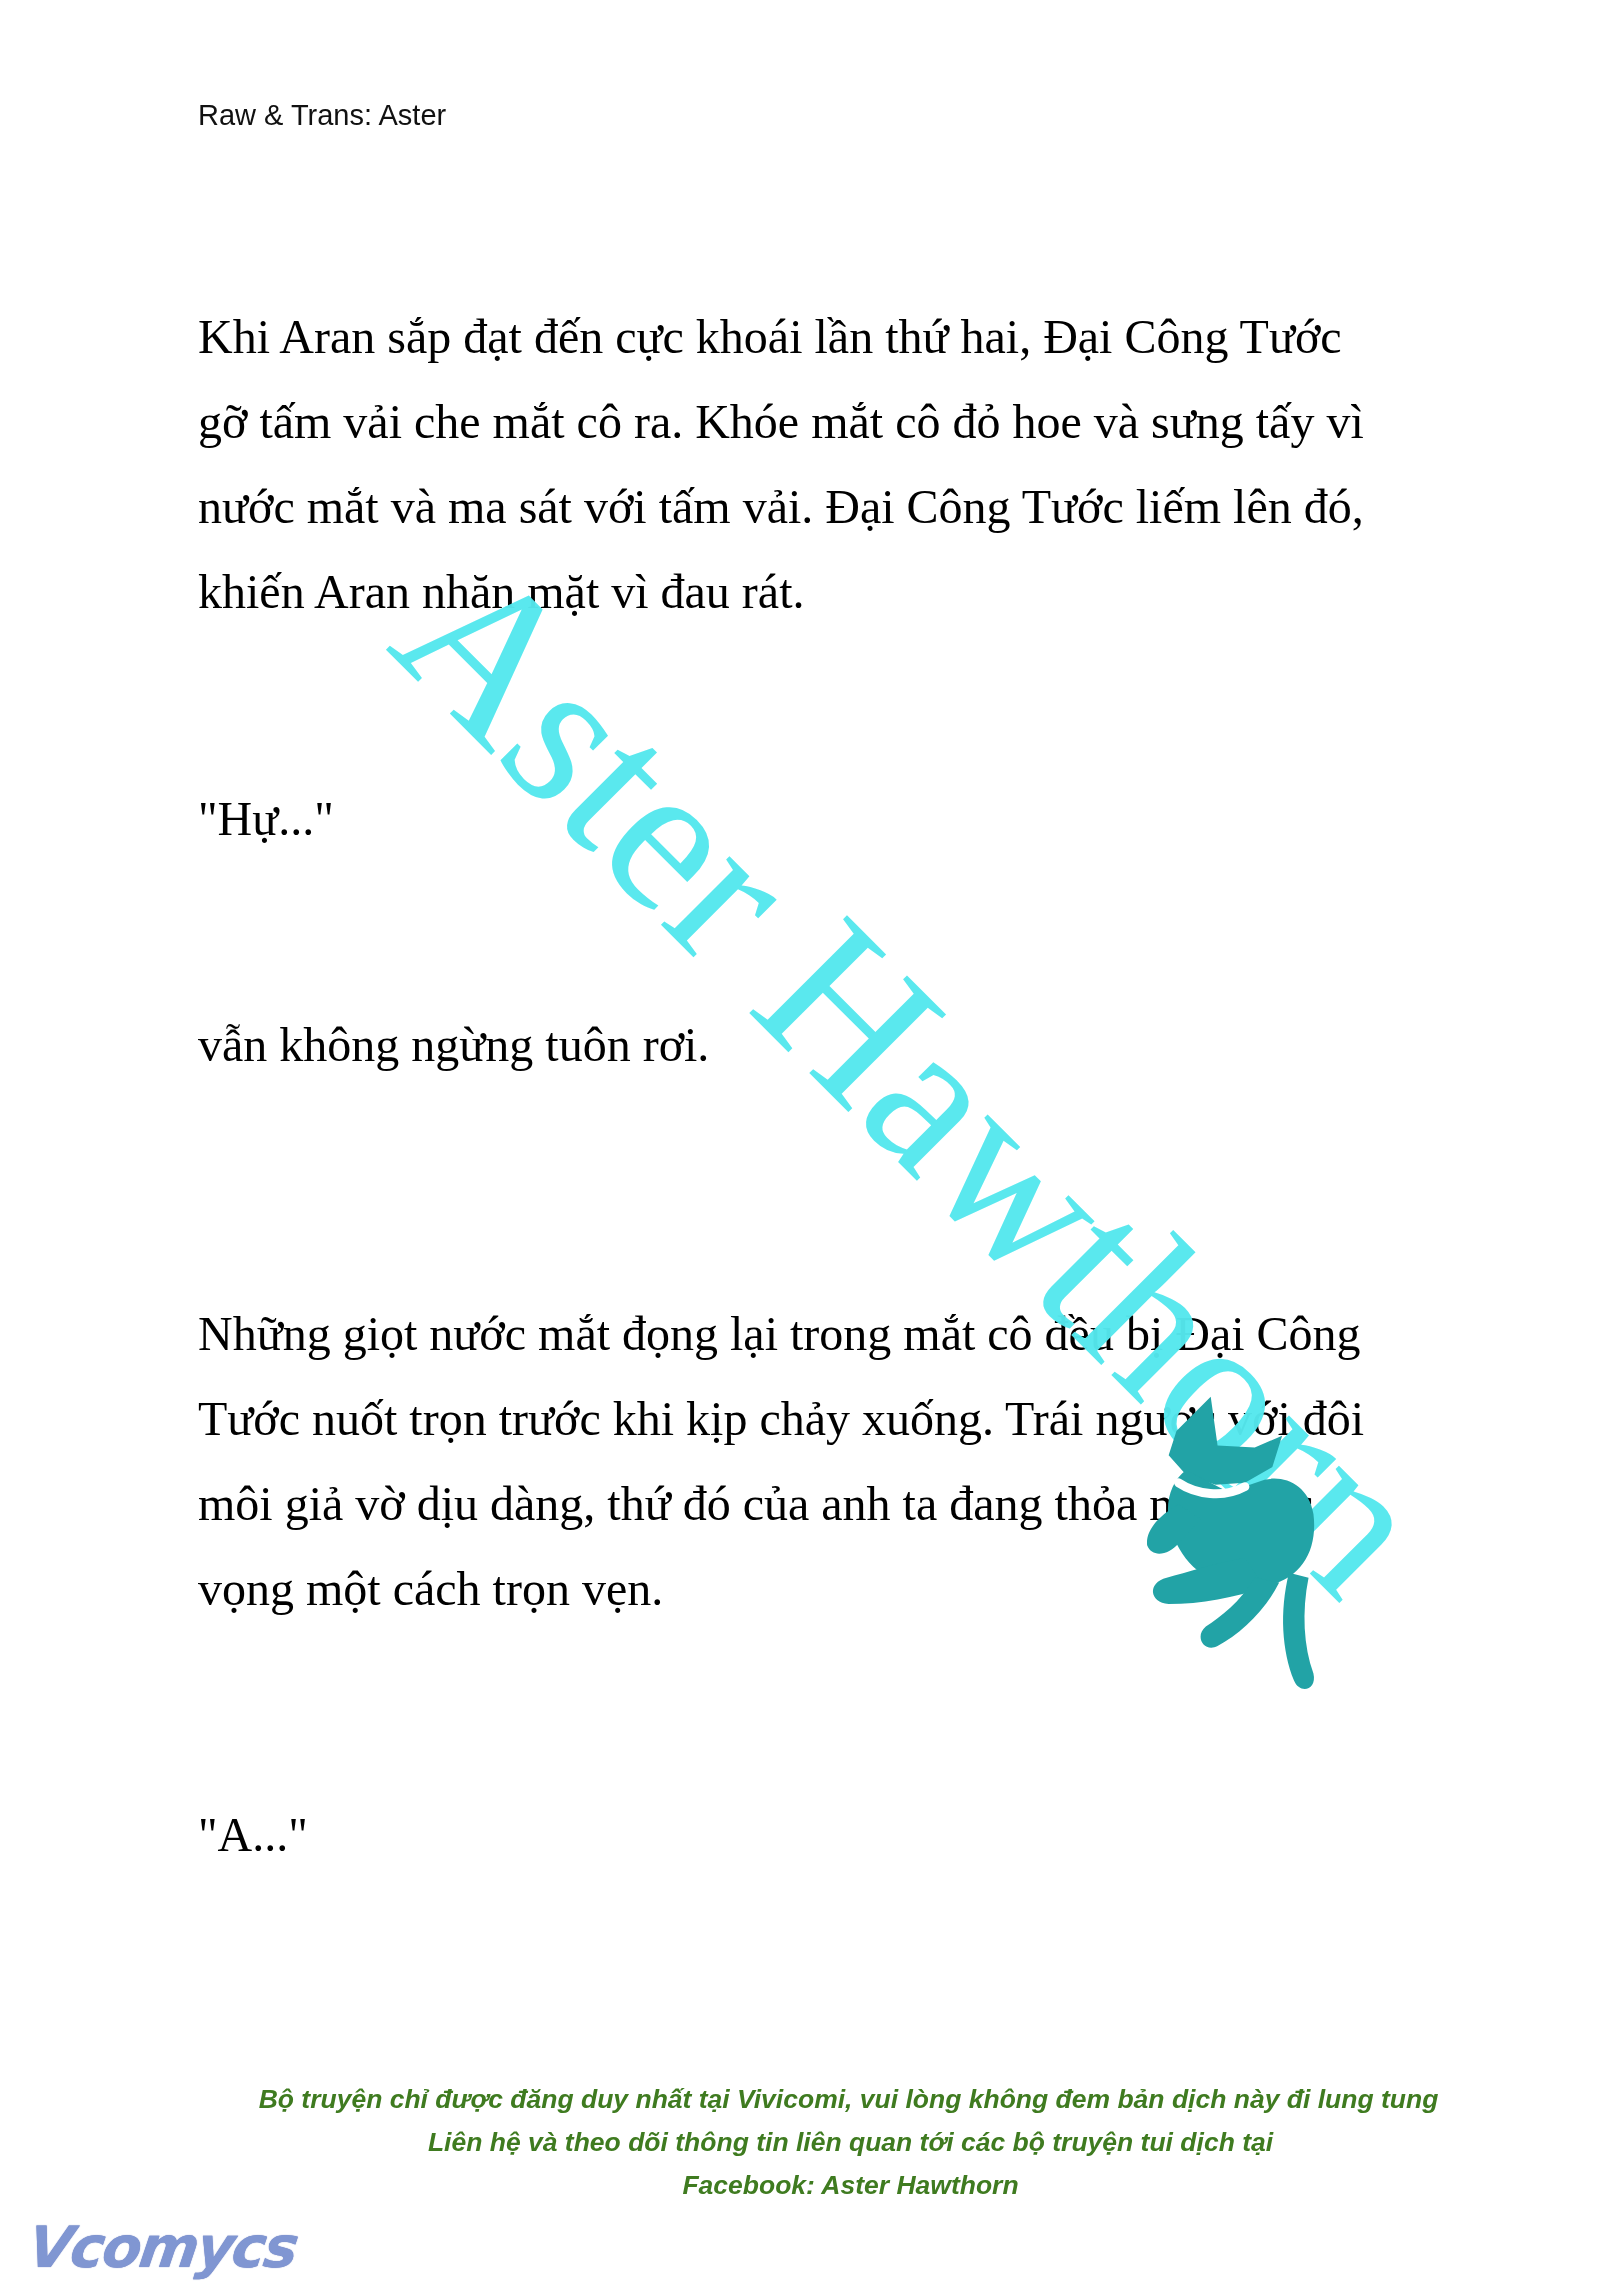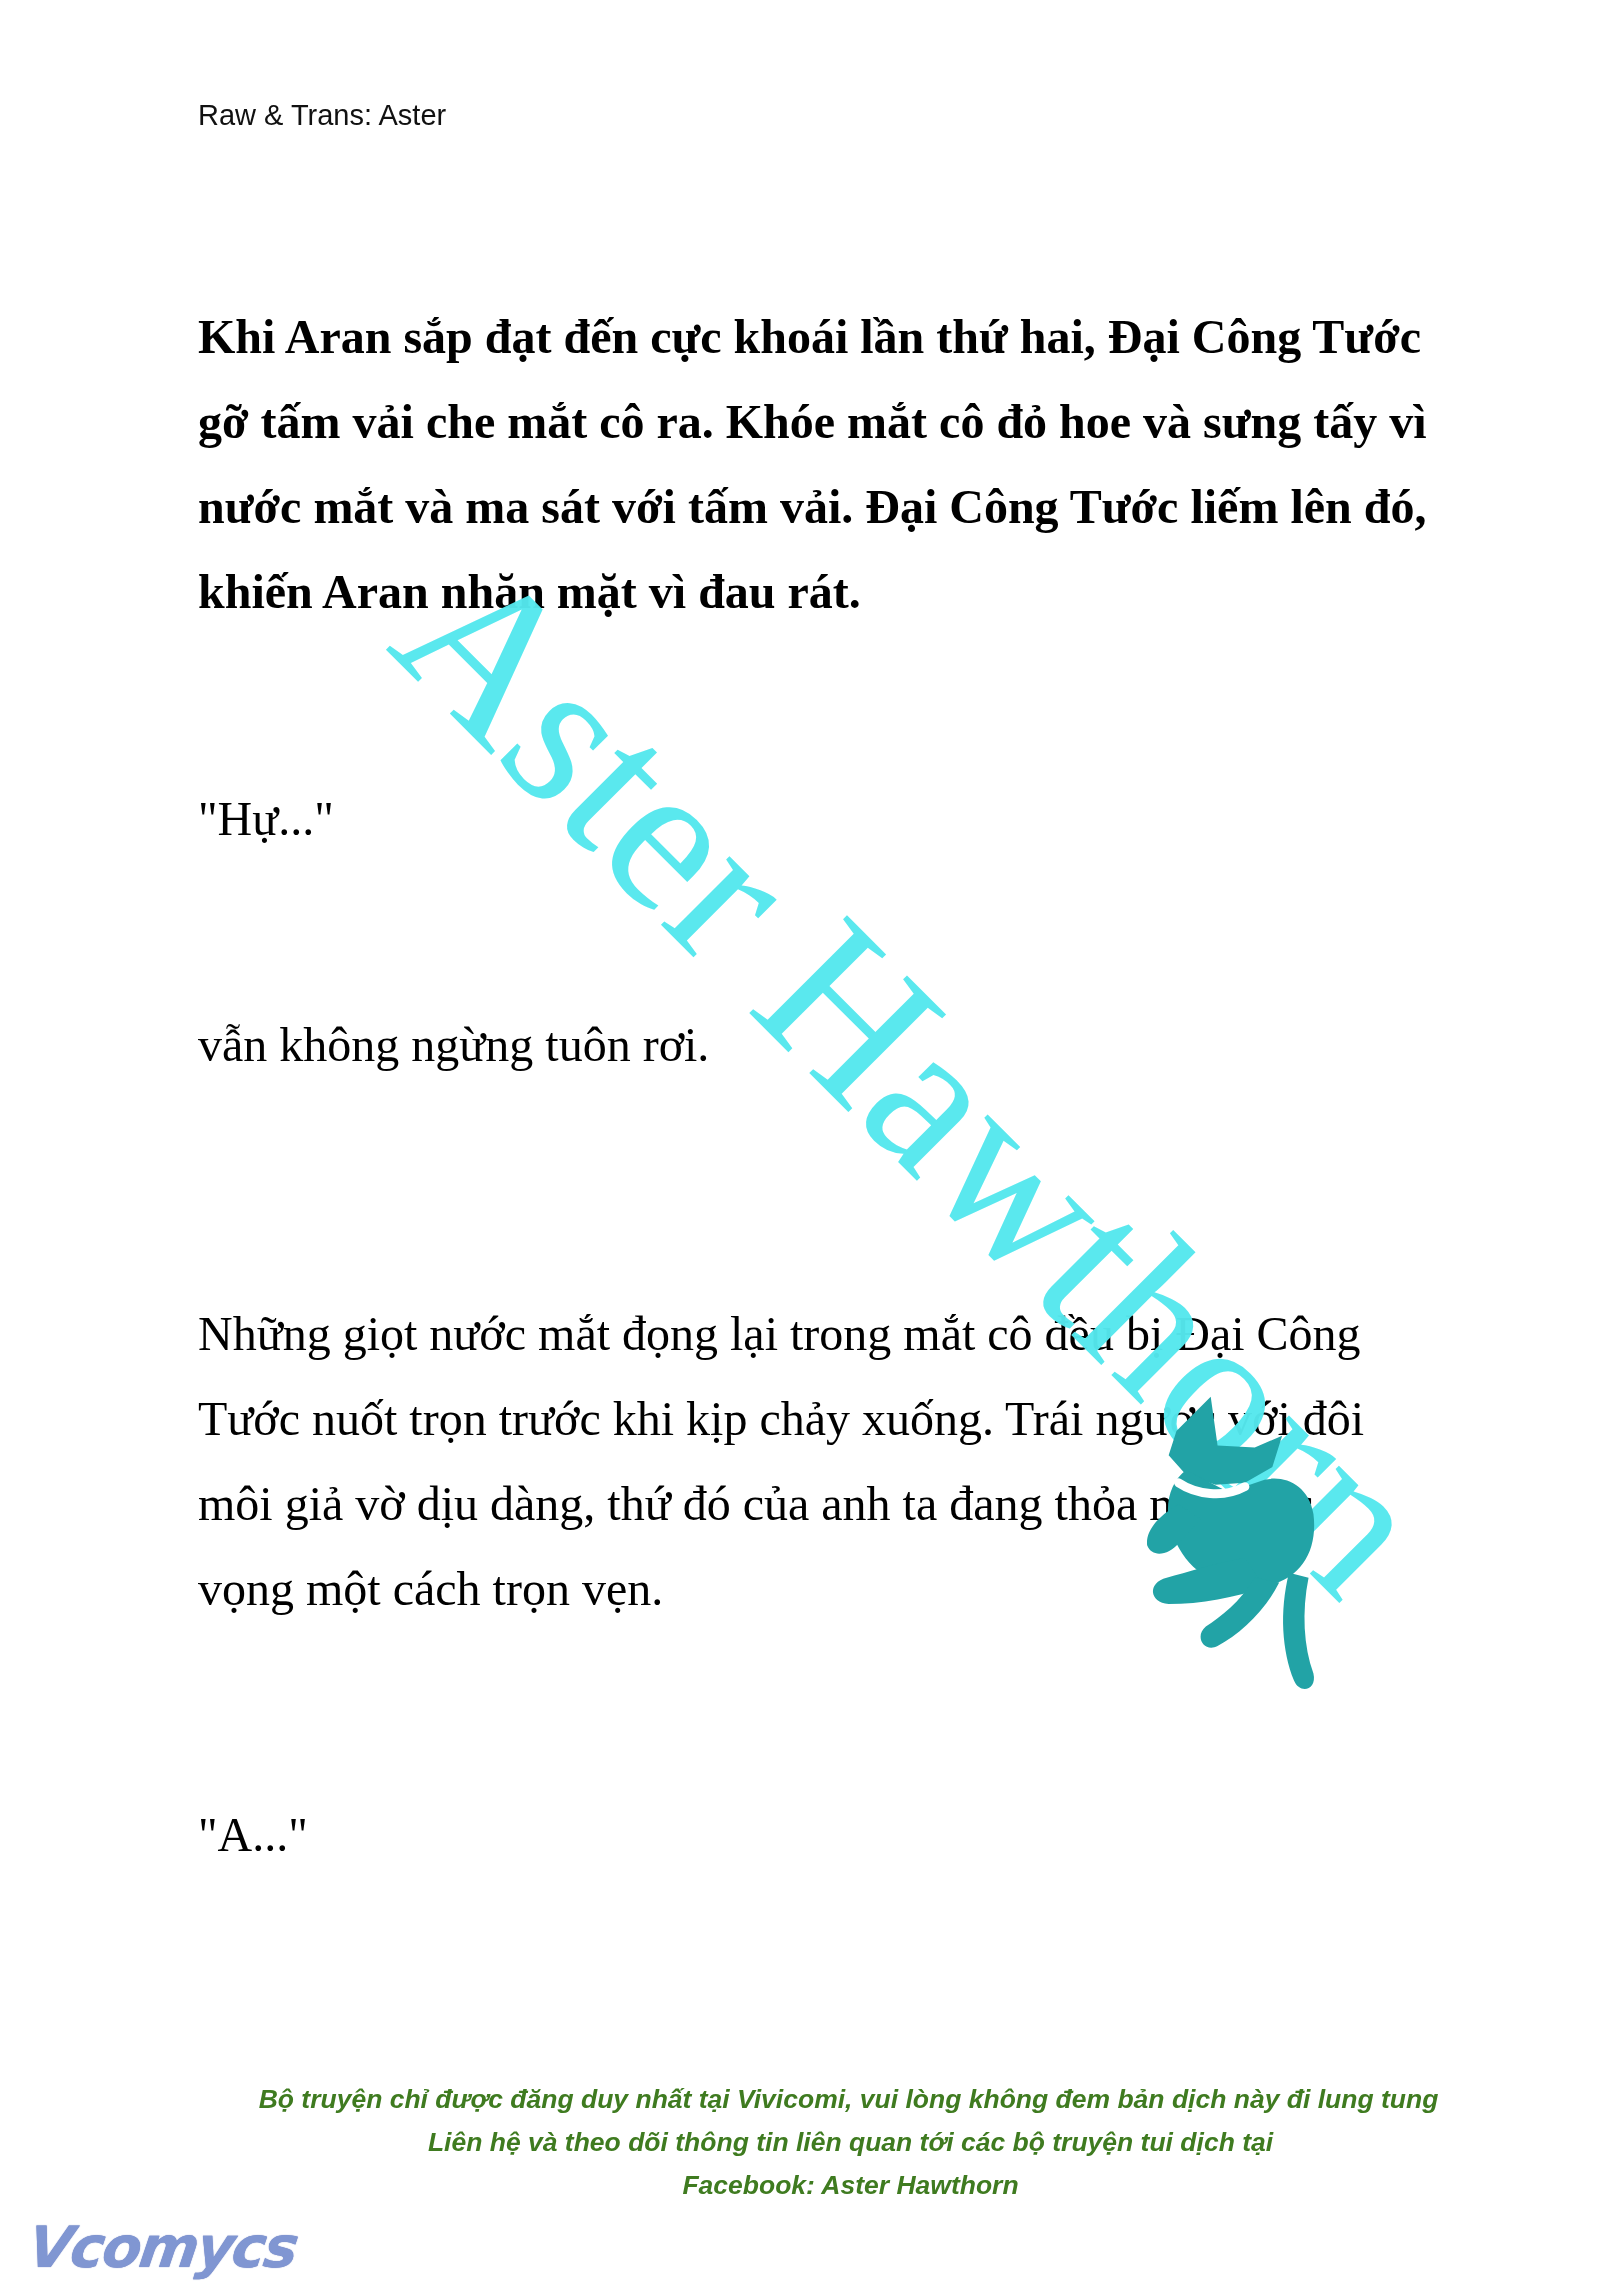--- a/index.html
+++ b/index.html
@@ -35,21 +35,21 @@
     font-size: 57px; color: #8096d2; letter-spacing: -2px; line-height: 69px;
     transform: skewX(-8deg);
     text-shadow: 0 0 1px #5a70b8;
   }
 </style>
 </head>
 <body>
 
 <div class="header">Raw &amp; Trans: Aster</div>
 
-<div class="para" style="top:294px;font-weight:bold;">
+<div class="para" style="top:294px;">
   <span class="line">Khi Aran sắp đạt đến cực khoái lần thứ hai, Đại Công Tước</span>
   <span class="line">gỡ tấm vải che mắt cô ra. Khóe mắt cô đỏ hoe và sưng tấy vì</span>
   <span class="line">nước mắt và ma sát với tấm vải. Đại Công Tước liếm lên đó,</span>
   <span class="line">khiến Aran nhăn mặt vì đau rát.</span>
 </div>
 
 <div class="para" style="top:776px;">
   <span class="line">"Hự..."</span>
 </div>
 

